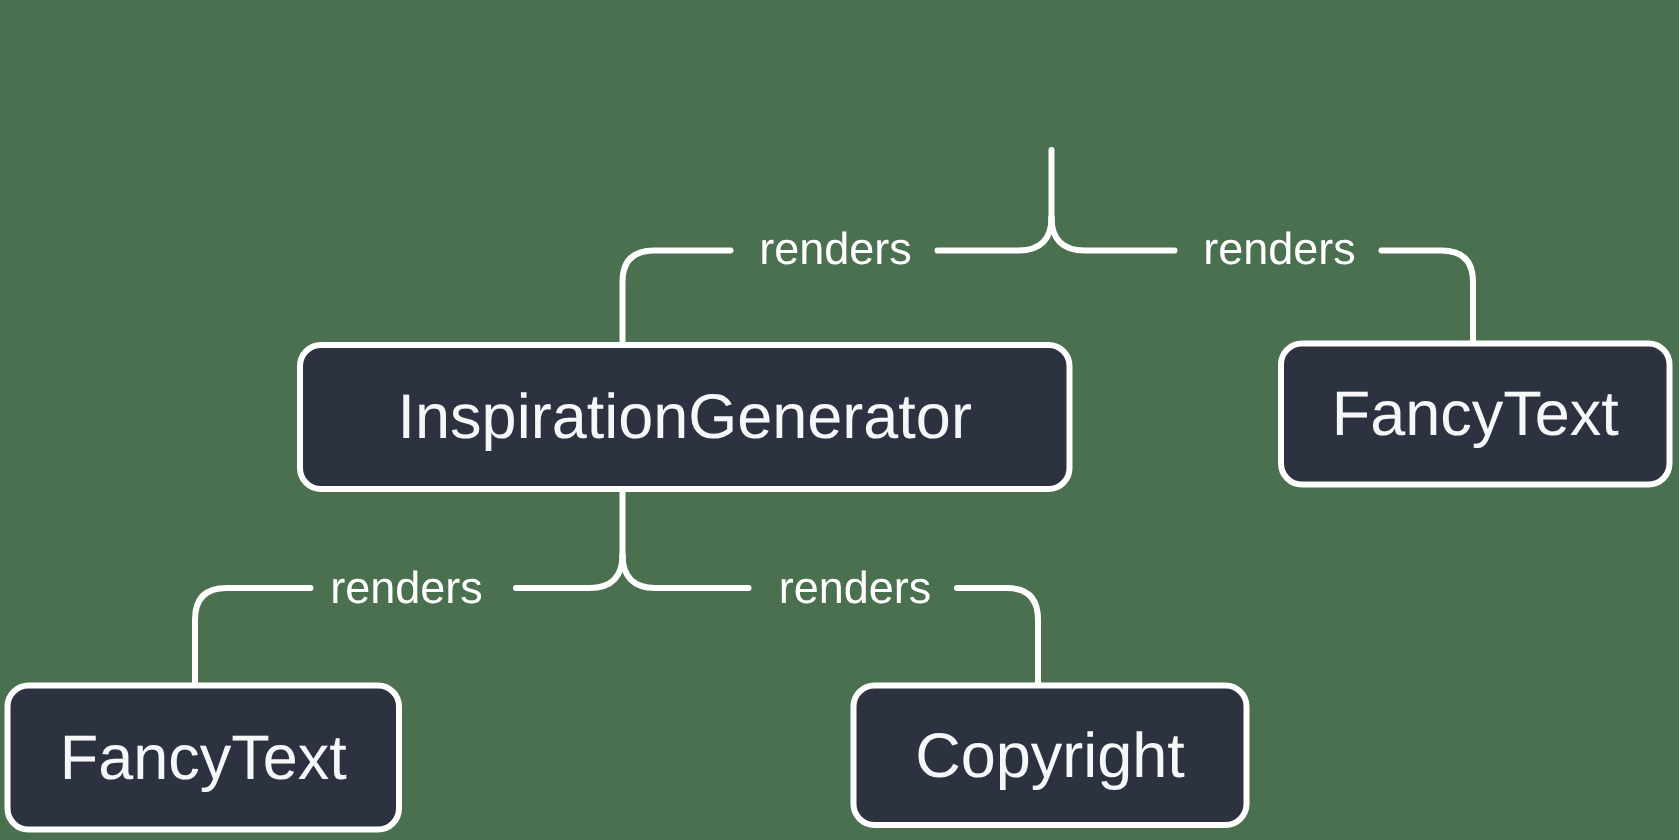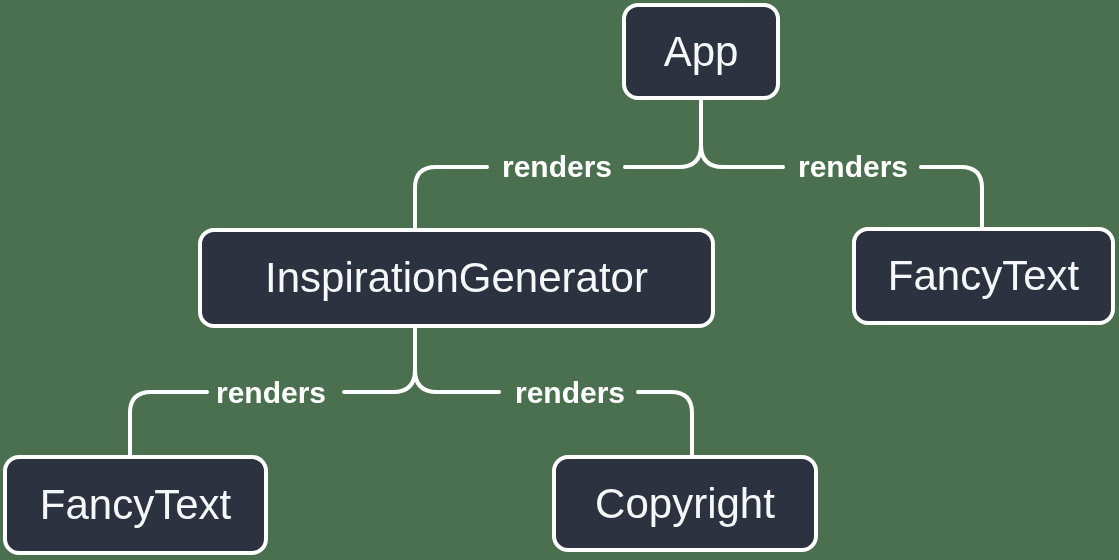--- a/index.html
+++ b/index.html
@@ -32,27 +32,27 @@
     display:flex;align-items:center;justify-content:center;
     color:var(--text);
     font-size:42px;
     font-weight:400;
     white-space:nowrap;
   }
   .node-app{left:622px;top:3px;width:158px;height:97px;}
   .node-inspiration-generator{left:198px;top:228px;width:517px;height:100px;}
   .node-fancy-text-right{left:852px;top:227px;width:263px;height:98px;}
   .node-fancy-text-left{left:3px;top:455px;width:265px;height:100px;}
-  .node-copyright{left:552px;top:455px;width:266px;height:97px;}
+  .node-copyright{left:567px;top:455px;width:266px;height:97px;}
   .edge-label{
     position:absolute;
     transform:translate(-50%,-50%);
     color:var(--stroke);
     font-size:30px;
-    font-weight:700;
+    font-weight:400;
     white-space:nowrap;
   }
   .edge-label-1{left:557px;top:167px;}
   .edge-label-2{left:853px;top:167px;}
   .edge-label-3{left:271px;top:393px;}
   .edge-label-4{left:570px;top:393px;}
 </style>
 </head>
 <body>
 
@@ -70,21 +70,20 @@
 
     <path d="M 415 328 V 374"></path>
     <path d="M 344 392 H 393 C 408 392 415 384 415 370"></path>
     <path d="M 499 392 H 437 C 422 392 415 384 415 370"></path>
 
     <path d="M 207 392 H 151 Q 130 392 130 413 V 455"></path>
 
     <path d="M 638 392 H 671 Q 692 392 692 413 V 455"></path>
   </svg>
 
-  <div class="node node-app">App</div>
 
   <div class="node node-inspiration-generator">InspirationGenerator</div>
 
   <div class="node node-fancy-text-right">FancyText</div>
 
   <div class="node node-fancy-text-left">FancyText</div>
 
   <div class="node node-copyright">Copyright</div>
 
   <span class="edge-label edge-label-1">renders</span>

